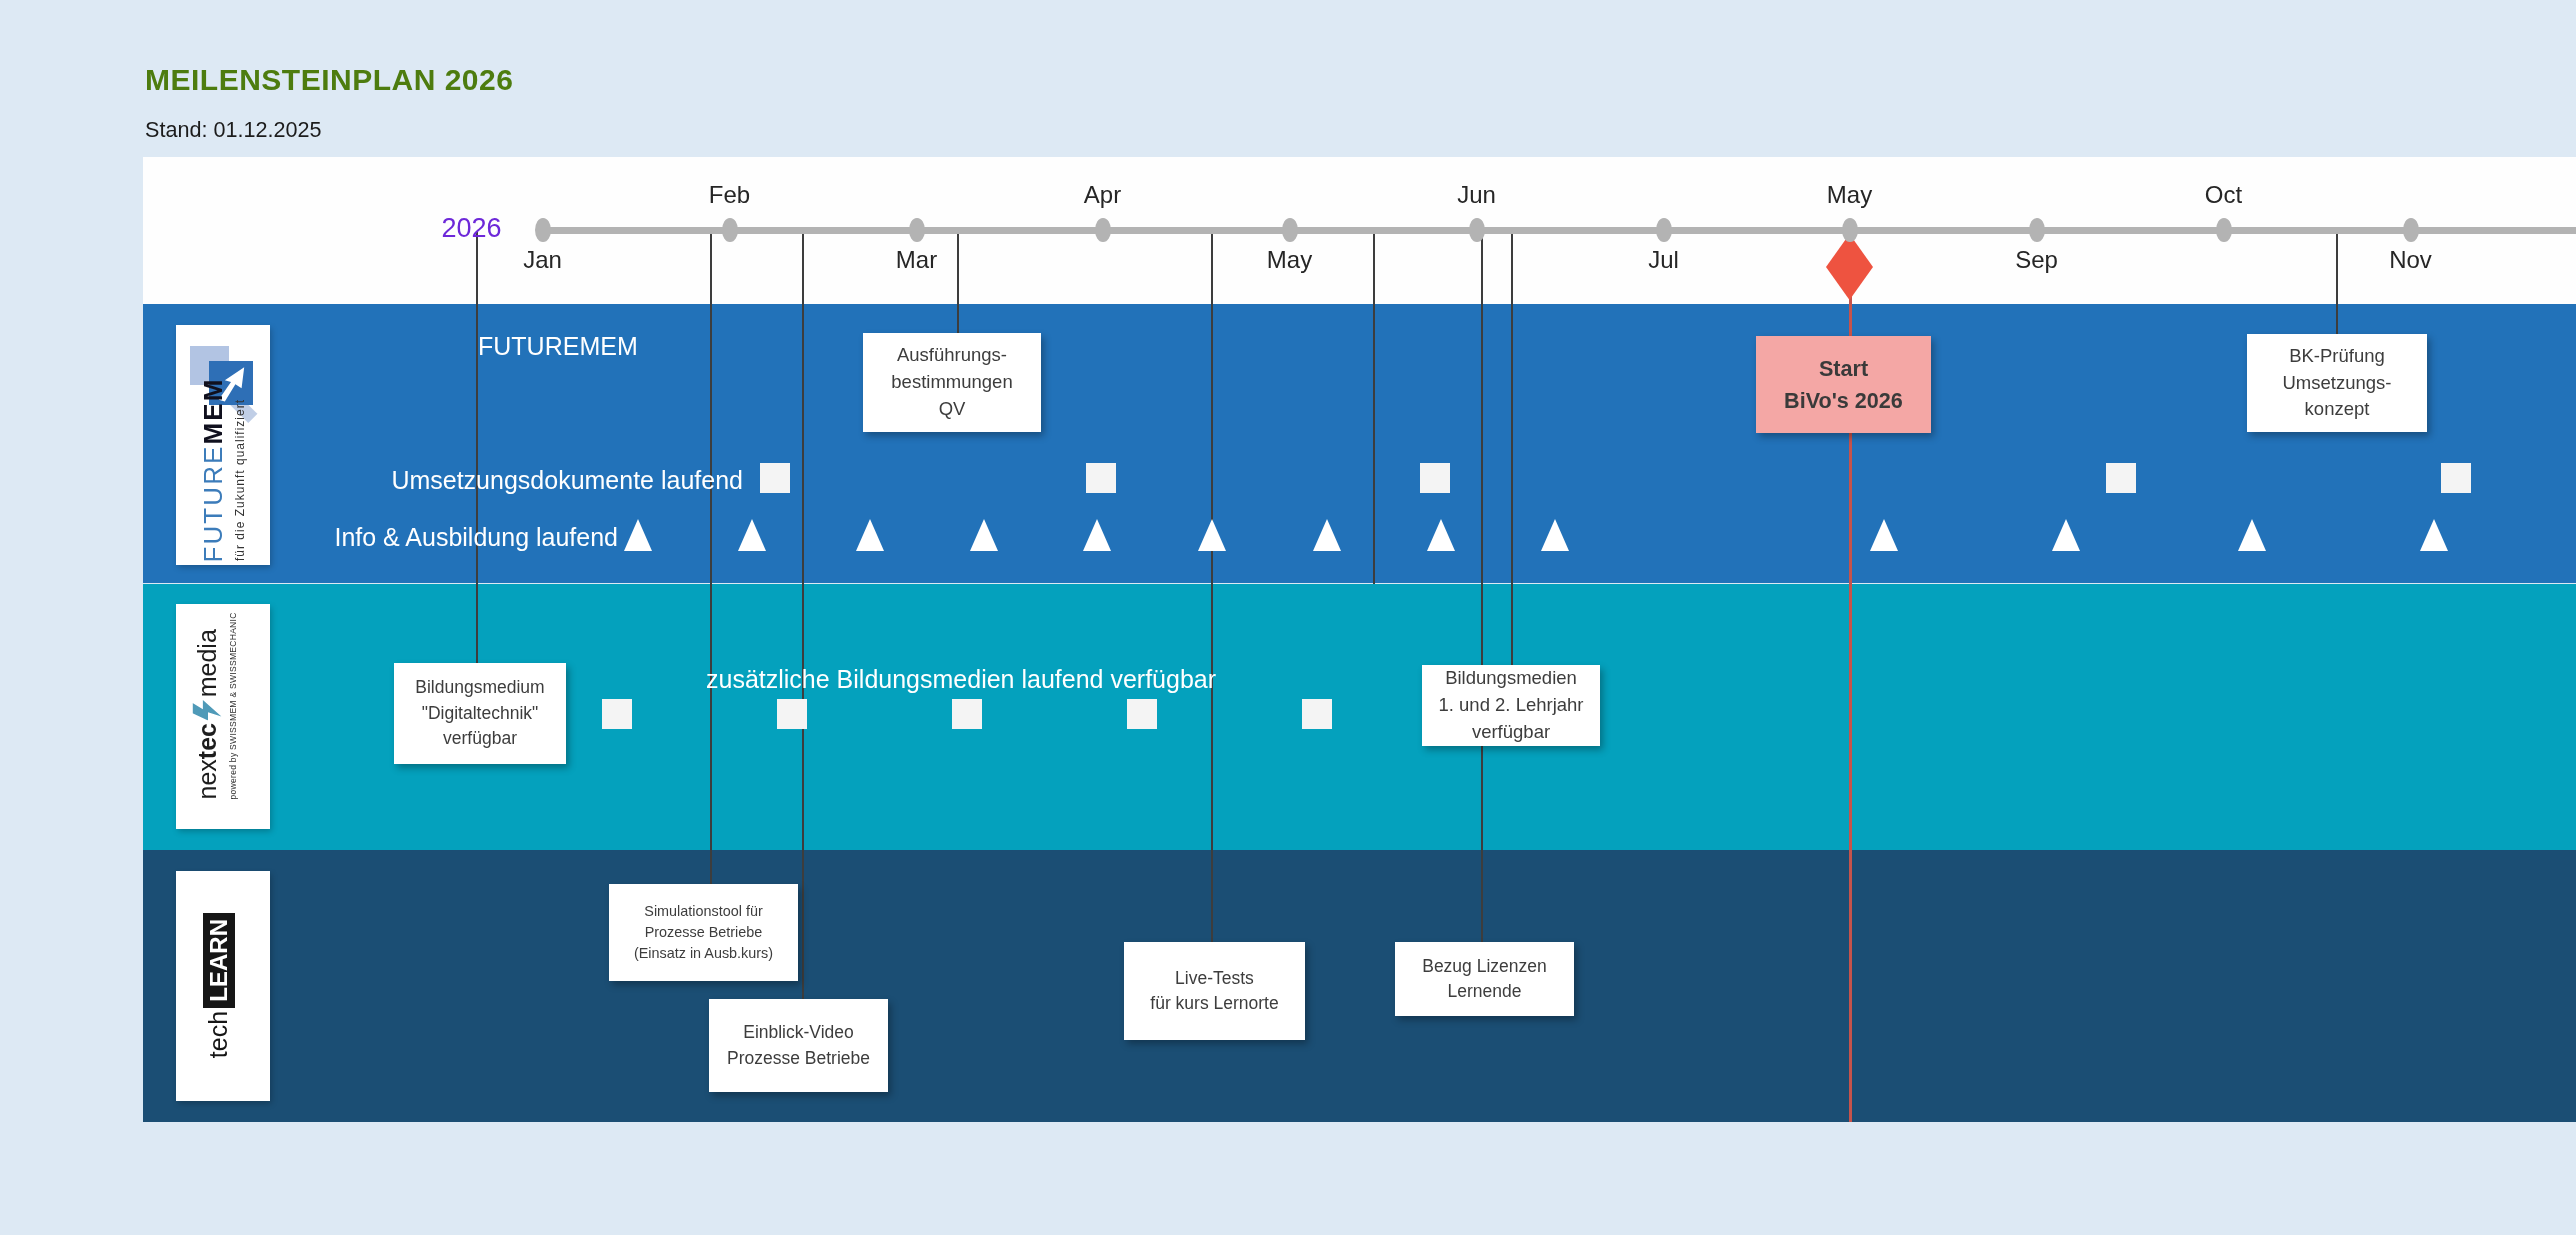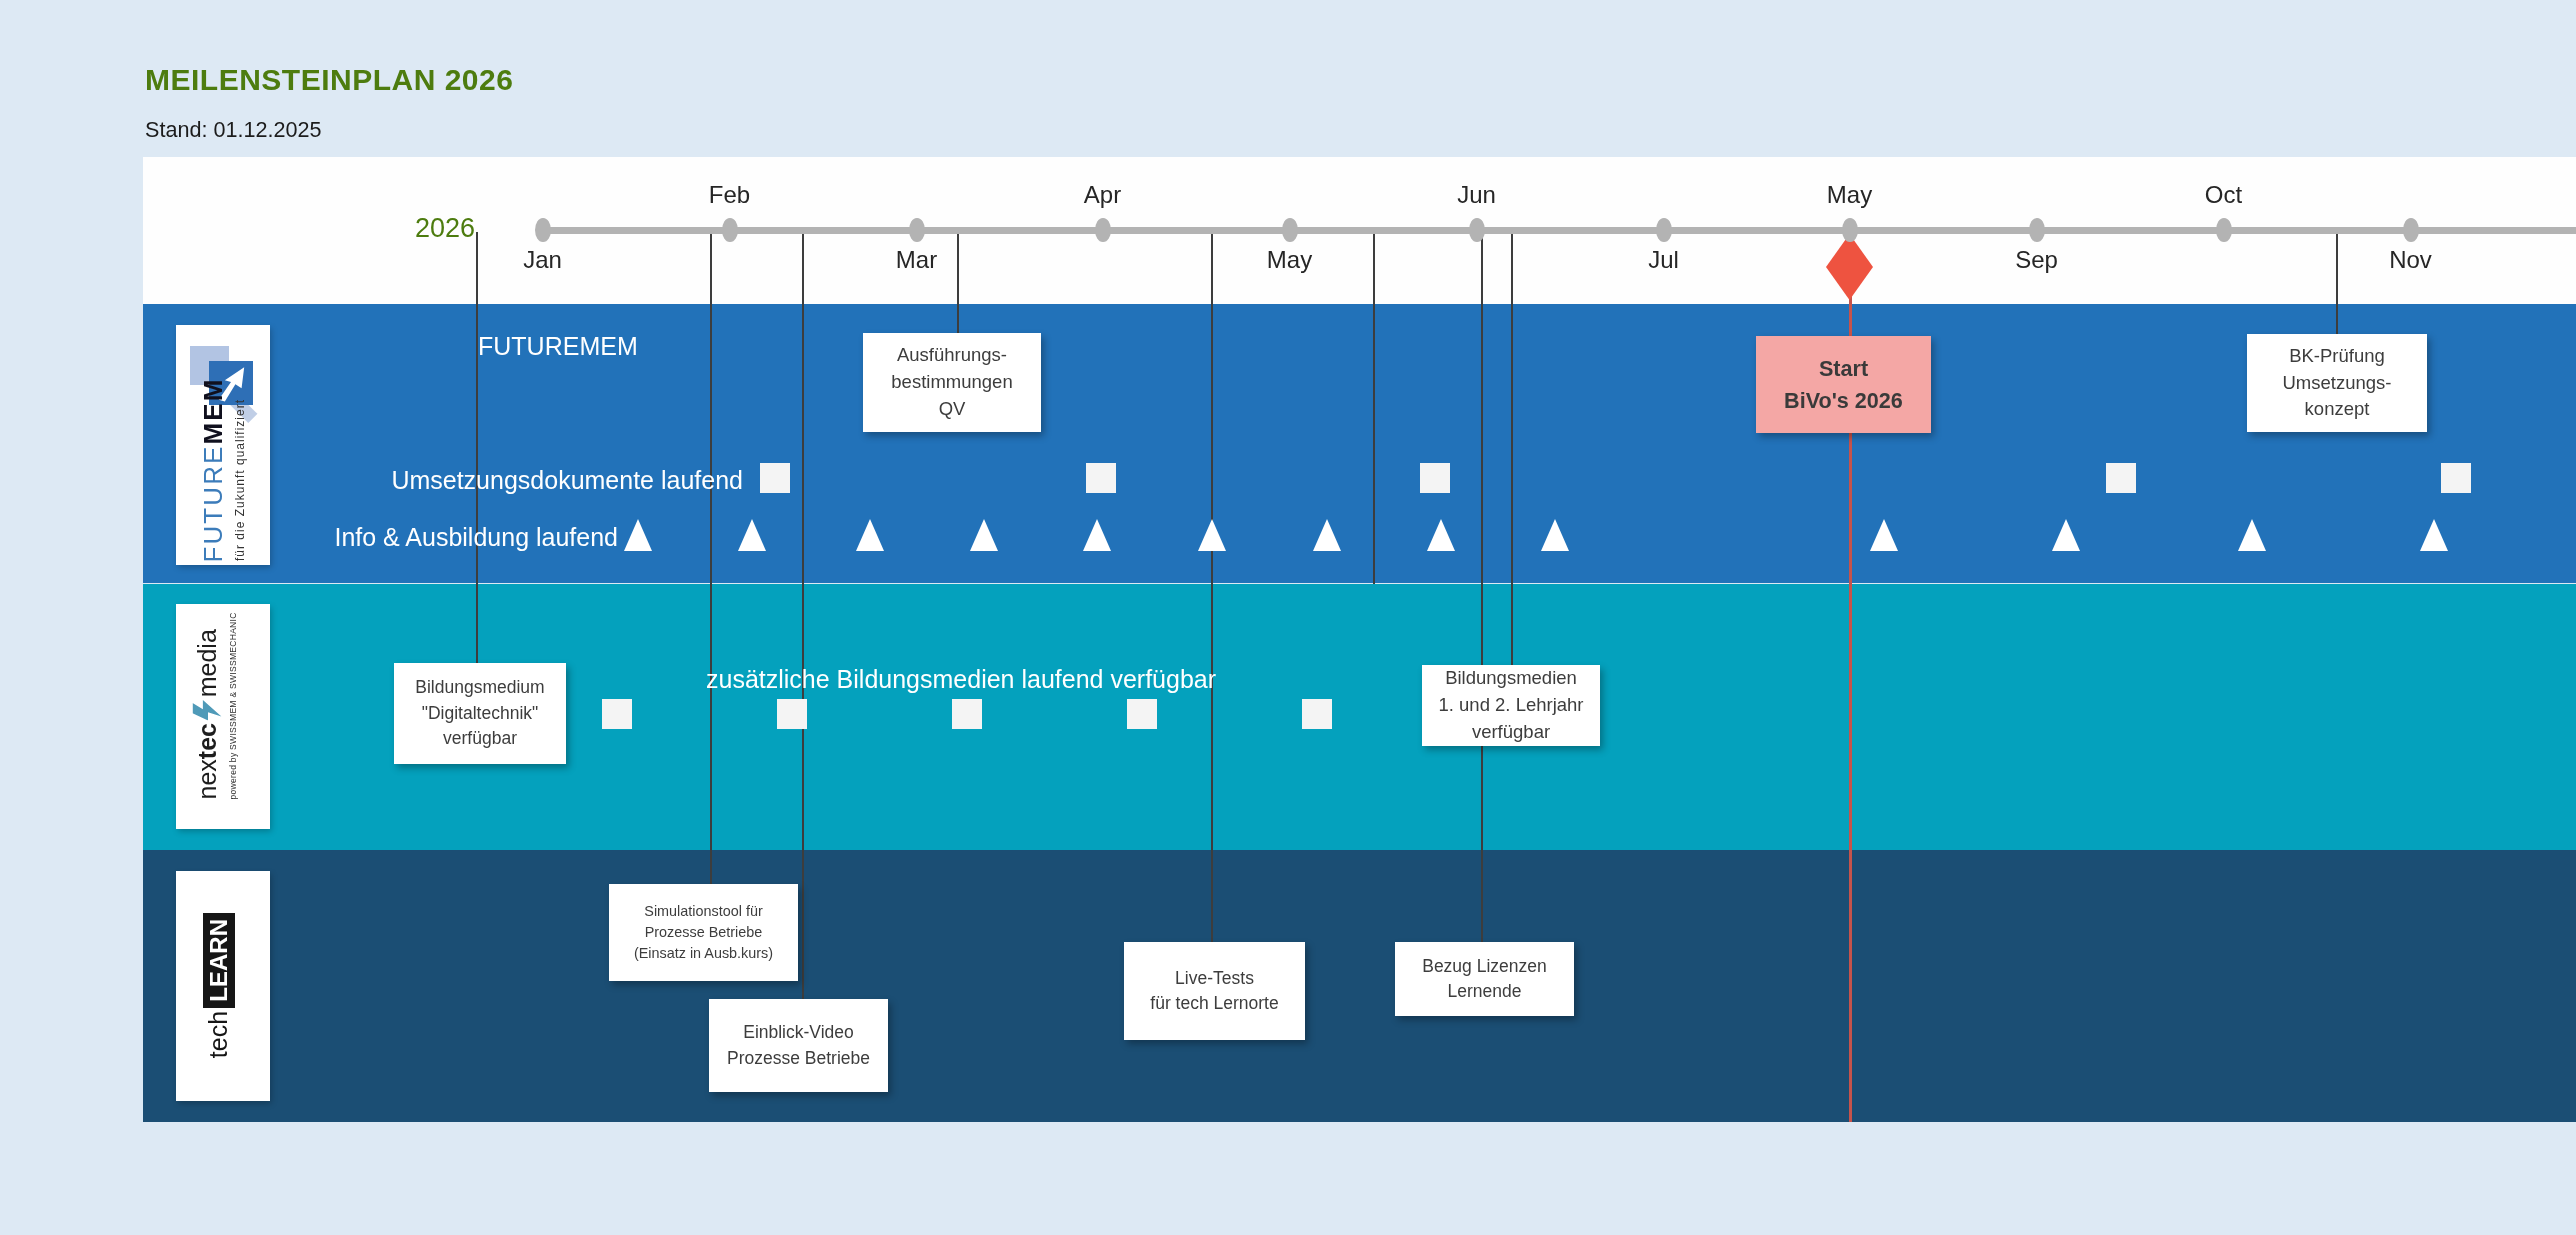--- a/index.html
+++ b/index.html
@@ -6,21 +6,21 @@
   .canvas{position:relative;width:3435px;height:1236px;background:#dde9f4;overflow:hidden;
           font-family:"Liberation Sans",sans-serif;}
   .abs{position:absolute;}
   .page-title{font-size:30px;font-weight:bold;color:#4d7c0f;letter-spacing:0.5px;}
   .page-sub{font-size:21.6px;color:#1c1c1c;}
   .band-white{background:#fefefe;}
   .lane{left:143px;width:3167px;}
   .axis-line{background:#b3b3b3;border-radius:3.1px;}
   .dot{width:15.5px;height:24px;border-radius:50%;background:#b3b3b3;}
   .month{width:113px;text-align:center;font-size:24px;color:#262626;}
-  .year-start{width:113px;text-align:left;font-size:27px;color:#4d7c0f;}
+  .year-start{width:113px;text-align:center;font-size:27px;color:#6d28d9;}
   .vline{width:1.5px;background:#3d3d3d;}
   .redline{width:2.6px;background:#c7534b;}
   .diamond{width:47px;height:66px;background:#ee5340;-webkit-clip-path:polygon(50% 0,100% 50%,50% 100%,0 50%);clip-path:polygon(50% 0,100% 50%,50% 100%,0 50%);}
   .mbox{background:#ffffff;color:#3d3d3d;display:flex;align-items:center;justify-content:center;
         text-align:center;white-space:pre-line;line-height:1.45;box-shadow:3.1px 4.1px 7.2px rgba(0,0,0,0.30);}
   .mbox.pink{background:#f4a7a5;color:#3a3a3a;font-weight:bold;}
   .lane-text{color:#ffffff;font-size:25px;white-space:nowrap;}
   .r-align{text-align:right;}
   .sq{width:30px;height:30px;background:#f4f4f4;}
   .tri{width:0;height:0;border-left:14px solid transparent;border-right:14px solid transparent;border-bottom:32px solid #ffffff;}
@@ -173,18 +173,18 @@
       <span class="tl-thin">tech</span><span class="tl-learn">LEARN</span>
     </div>
   </div>
 
   <div class="abs mbox" style="left:609px;top:884px;width:189px;height:97px;font-size:14.4px;">Simulationstool für
 Prozesse Betriebe
 (Einsatz in Ausb.kurs)</div>
   <div class="abs mbox" style="left:709px;top:999px;width:179px;height:93px;font-size:17.5px;">Einblick-Video
 Prozesse Betriebe</div>
   <div class="abs mbox" style="left:1124px;top:942px;width:181px;height:98px;font-size:17.5px;">Live-Tests
-für tech Lernorte</div>
+für kurs Lernorte</div>
   <div class="abs mbox" style="left:1395px;top:942px;width:179px;height:74px;font-size:17.5px;">Bezug Lizenzen
 Lernende</div>
 
 </div>
 
 
 </body></html>

